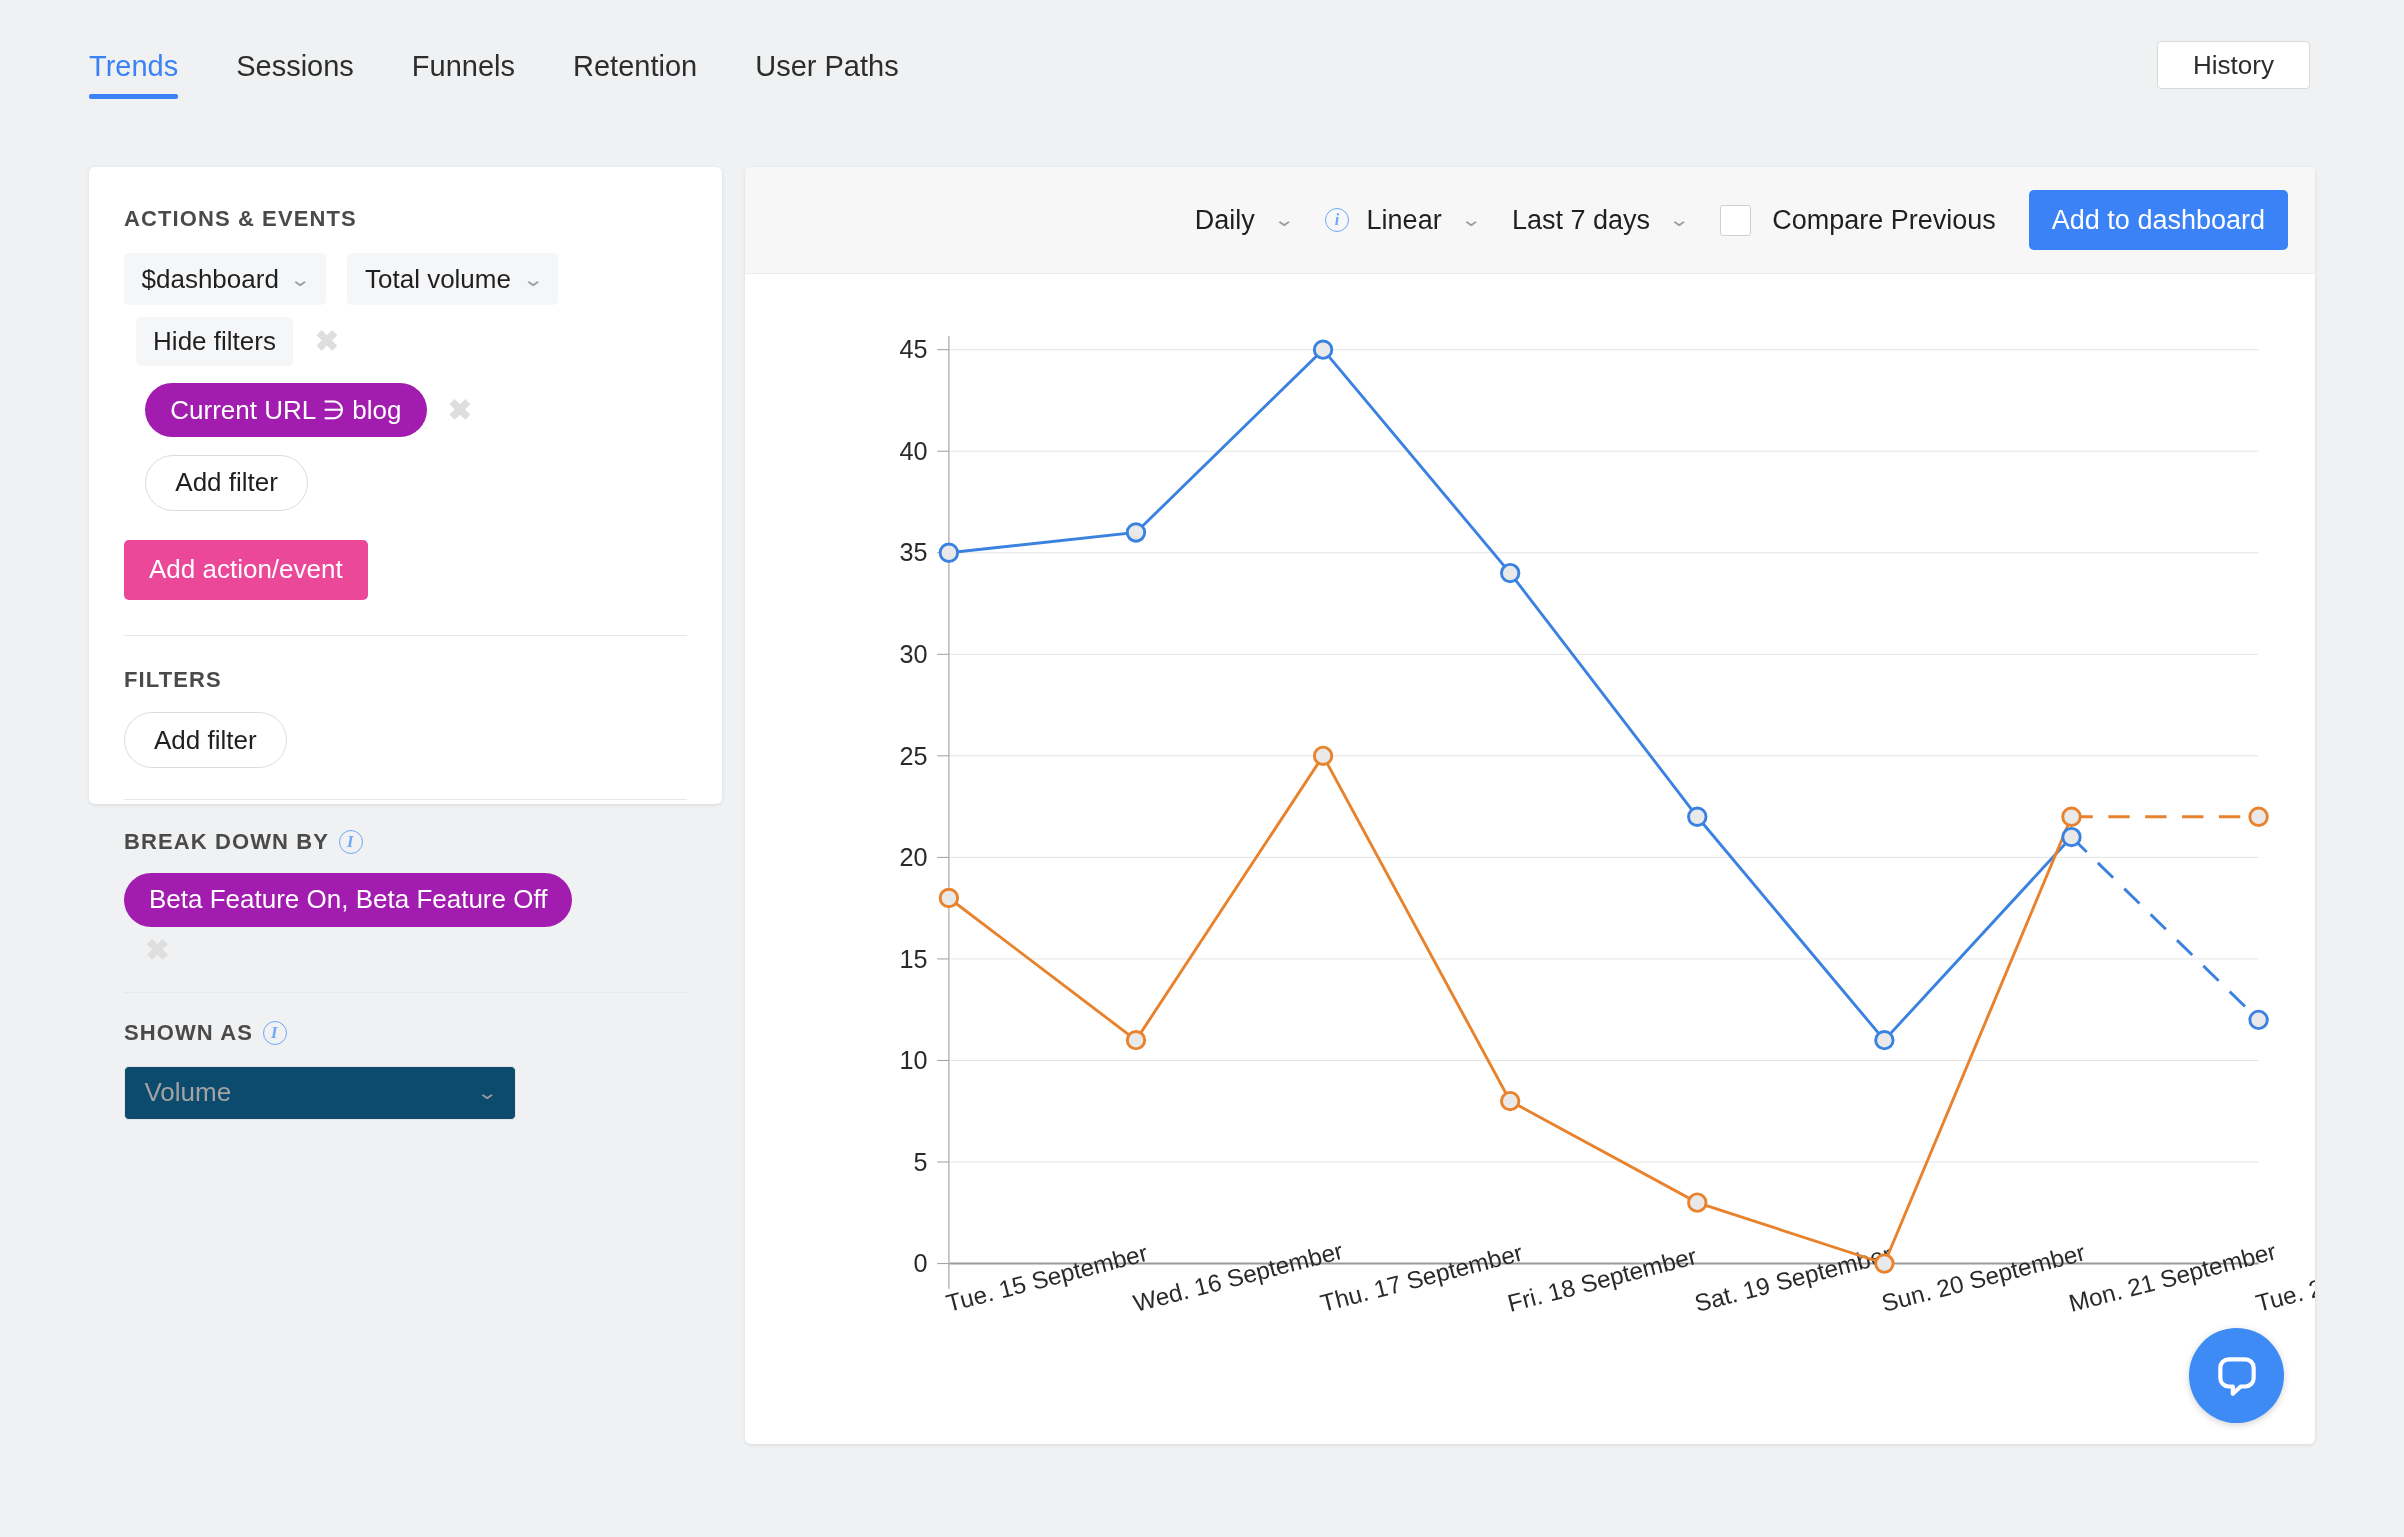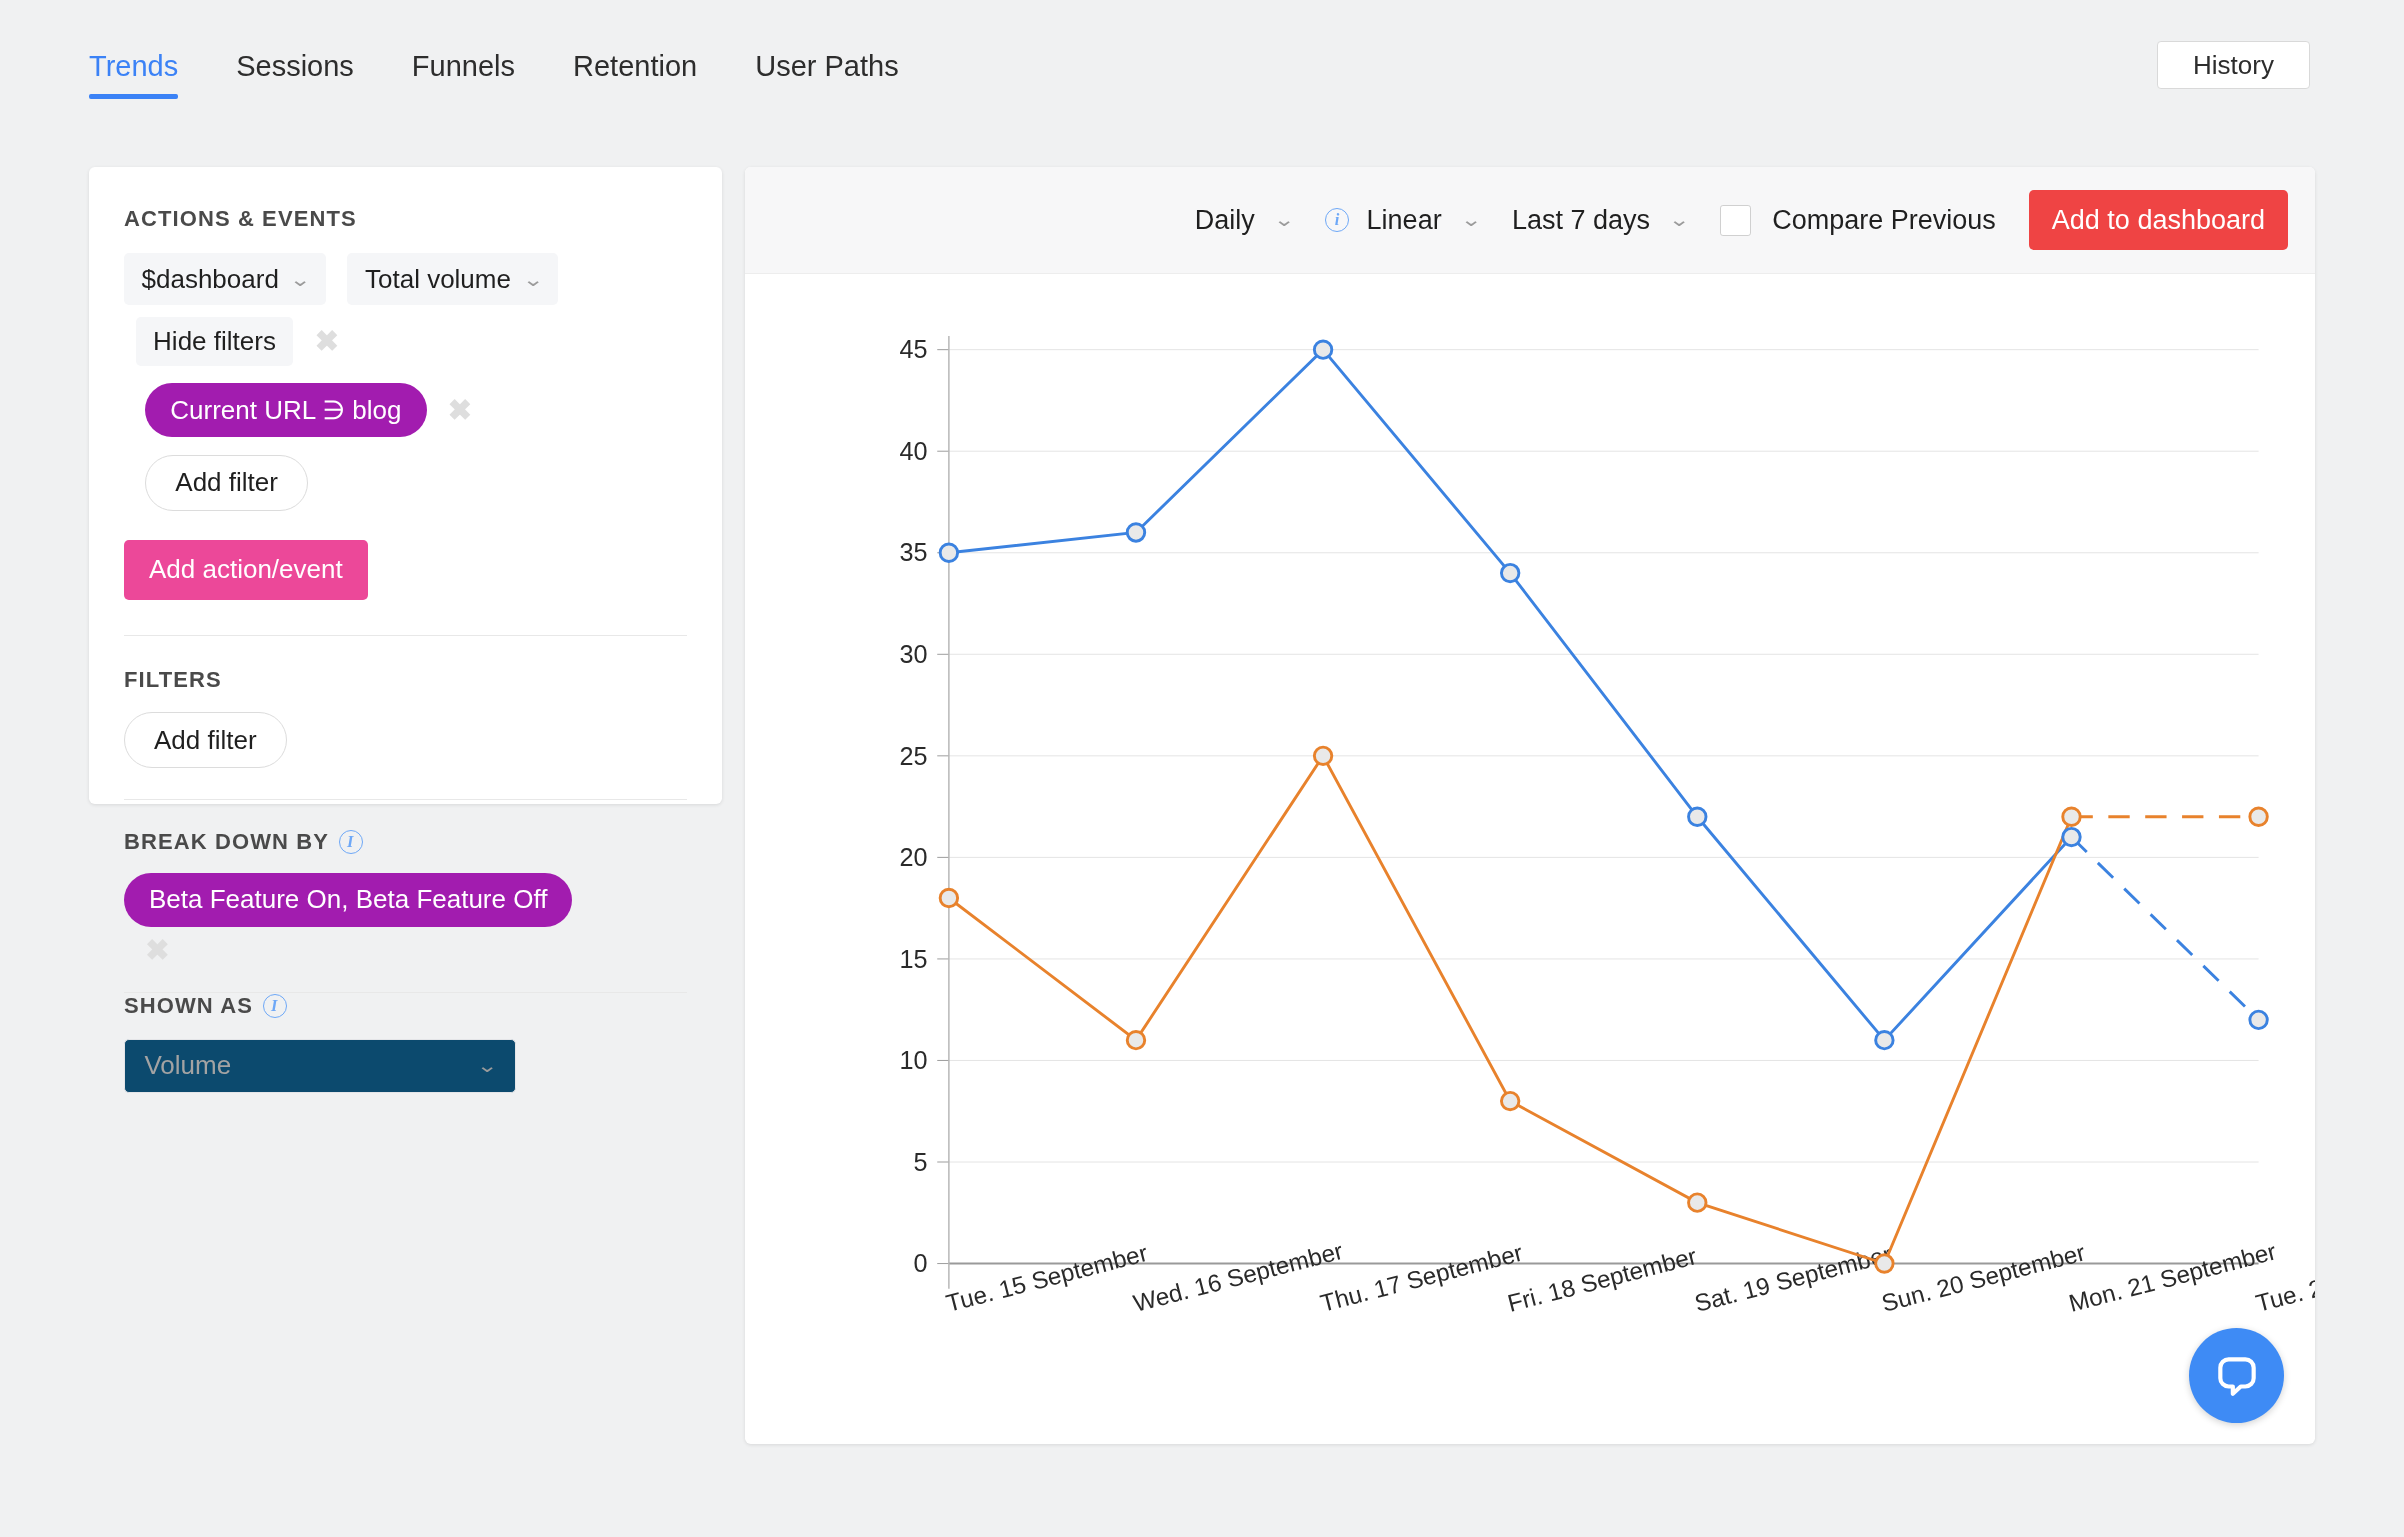--- a/index.html
+++ b/index.html
@@ -215,21 +215,21 @@
     white-space: nowrap;
   }
   .checkbox {
     width: 31px; height: 31px;
     background: #ffffff;
     border: 1px solid #d0d0d0;
     border-radius: 2.9px;
     cursor: pointer;
   }
   .btn-dashboard {
-    background: #ef4444;
+    background: #3b82f6;
     color: #ffffff;
     border: none;
     border-radius: 4.9px;
     height: 60px;
     padding: 0 23px;
     font-size: 27px;
     font-family: inherit;
     cursor: pointer;
     white-space: nowrap;
   }
@@ -335,21 +335,21 @@
     <div class="pill-blue">
       <span>Beta Feature On, Beta Feature Off</span>
     </div>
   </div>
   <div class="row" style="margin-top:9.7px; padding-left:21.3px;">
     <span class="x-btn">✖</span>
   </div>
 
   <div class="divider" style="margin-top:27px;"></div>
 
-  <div class="section-label" style="">
+  <div class="section-label" style="margin-top:27px;">
     <span>SHOWN AS</span>
     <span class="info-icon">i</span>
   </div>
 
   <div style="margin-top:19.4px;">
     <div class="select-disabled">
       <span>Volume</span>
       <span class="caret">⌄</span>
     </div>
   </div>

